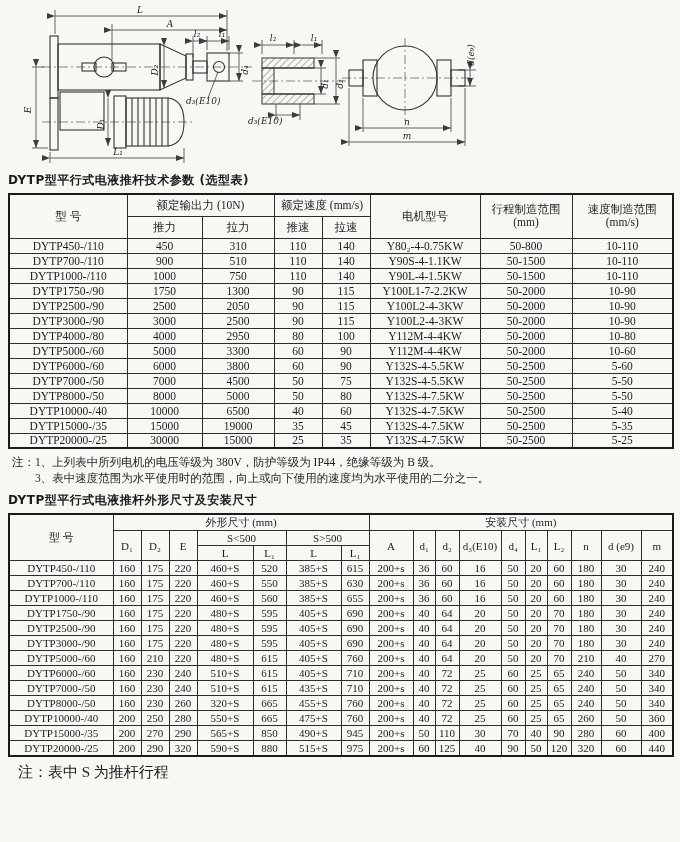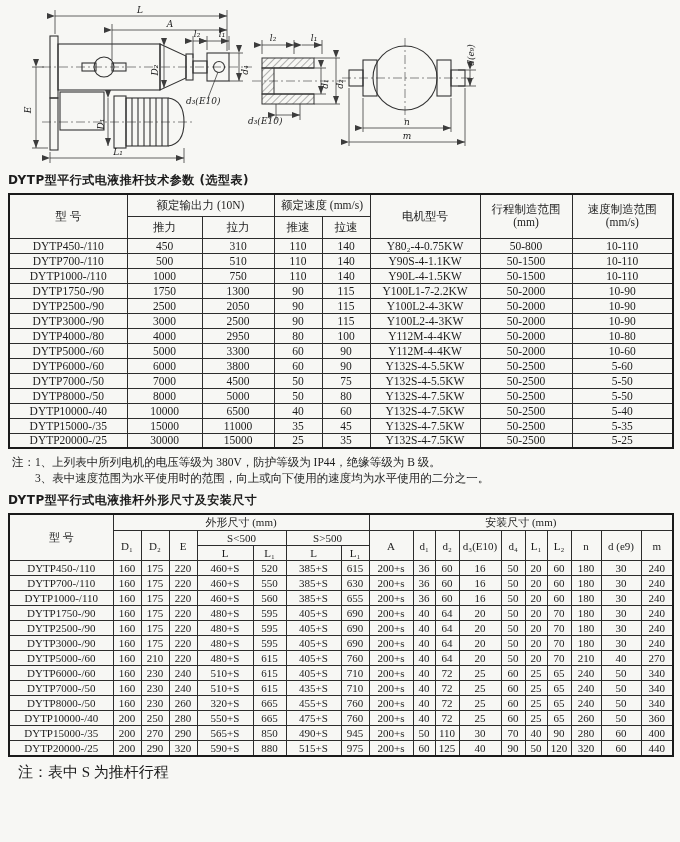--- a/index.html
+++ b/index.html
@@ -235,21 +235,21 @@
           <td>450</td>
           <td>310</td>
           <td>110</td>
           <td>140</td>
           <td>Y80₂-4-0.75KW</td>
           <td>50-800</td>
           <td>10-110</td>
         </tr>
         <tr>
           <td>DYTP700-/110</td>
-          <td>500</td>
+          <td>900</td>
           <td>510</td>
           <td>110</td>
           <td>140</td>
           <td>Y90S-4-1.1KW</td>
           <td>50-1500</td>
           <td>10-110</td>
         </tr>
         <tr>
           <td>DYTP1000-/110</td>
           <td>1000</td>
@@ -346,21 +346,21 @@
           <td>6500</td>
           <td>40</td>
           <td>60</td>
           <td>Y132S-4-7.5KW</td>
           <td>50-2500</td>
           <td>5-40</td>
         </tr>
         <tr>
           <td>DYTP15000-/35</td>
           <td>15000</td>
-          <td>11000</td>
+          <td>19000</td>
           <td>35</td>
           <td>45</td>
           <td>Y132S-4-7.5KW</td>
           <td>50-2500</td>
           <td>5-35</td>
         </tr>
         <tr>
           <td>DYTP20000-/25</td>
           <td>30000</td>
           <td>15000</td>

